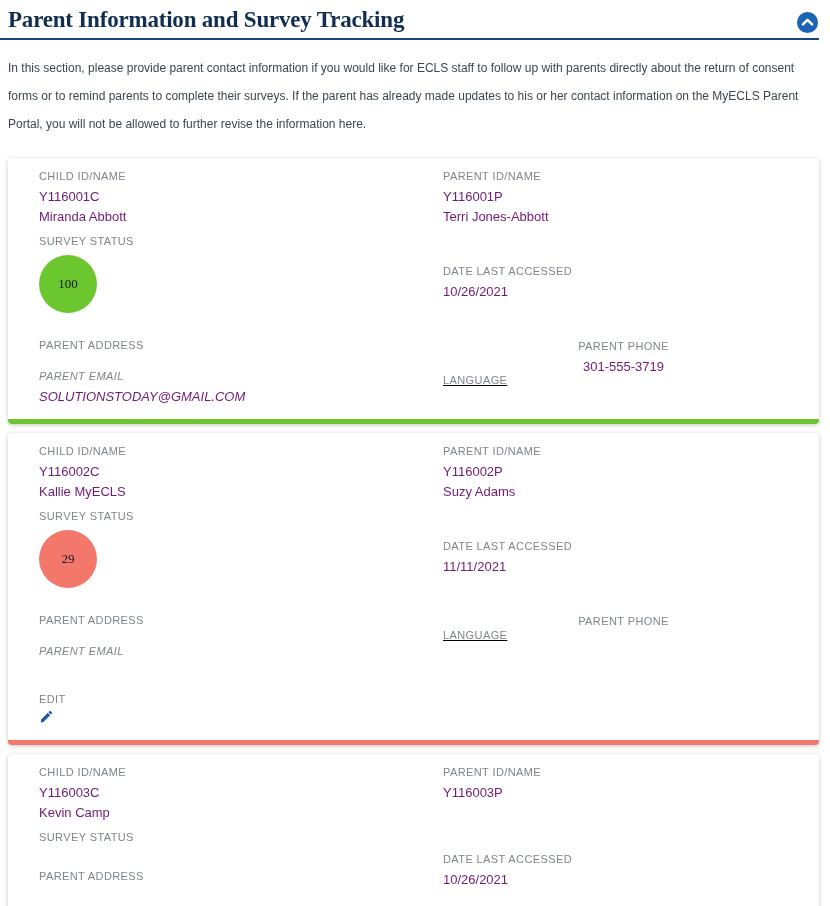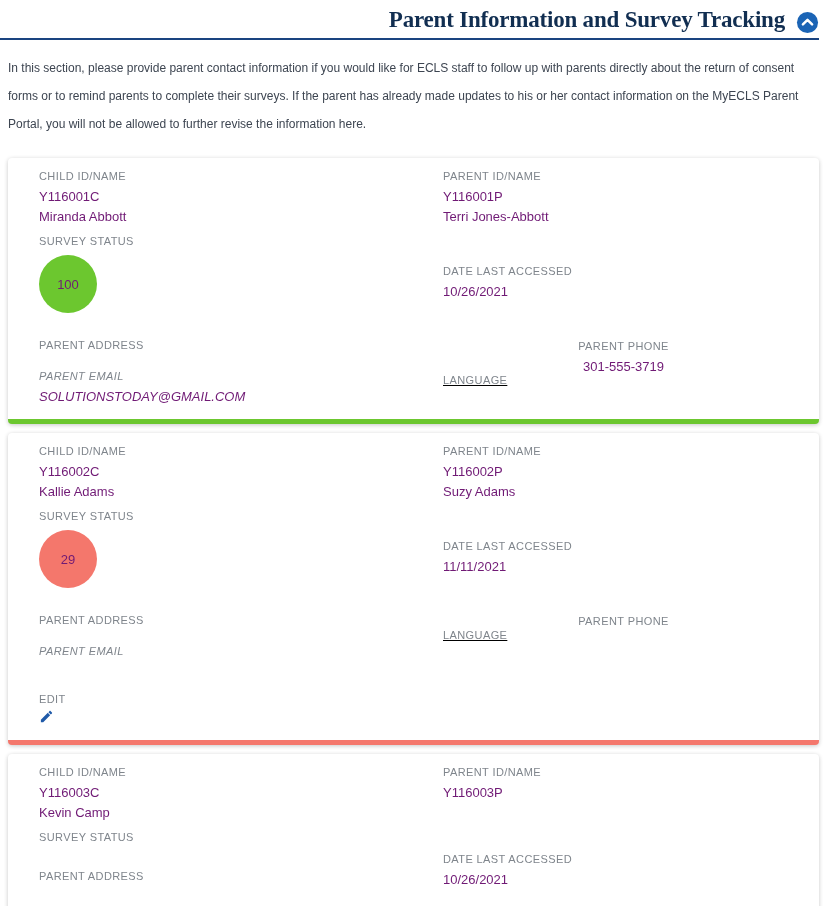--- a/index.html
+++ b/index.html
@@ -10,21 +10,20 @@
     overflow: hidden;
   }
   .page { width: 830px; }
 
   
   .section-header {
     position: relative;
     width: 819px;
     padding: 7px 34px 5px 8px;
     border-bottom: 2px solid #1a4480;
-    text-align: right;
   }
   .section-header h1 {
     font-family: "Liberation Serif", "DejaVu Serif", serif;
     font-size: 23px;
     font-weight: 700;
     color: #112e51;
     letter-spacing: -0.2px;
     line-height: 26px;
   }
   .collapse-btn {
@@ -80,22 +79,23 @@
   .mt-date    { margin-top: 42px; }
   .mt-date-lg { margin-top: 54px; }
   .mt-phone   { margin-top: 42px; text-align: center; }
   .mt-lang    { margin-top: 1px; text-decoration: underline; }
 
   .status-circle {
     width: 58px; height: 58px;
     border-radius: 50%;
     display: flex; align-items: center; justify-content: center;
     font-size: 13px;
-    color: #701a75;
+    color: #0f172a;
     background: #cccccc; 
+    font-family: Liberation Serif, serif;
   }
 
   .edit-control { display: inline-block; }
   .edit-control .pencil { margin-top: 3px; cursor: pointer; }
   .edit-control svg { display: block; }
 </style>
 </head>
 <body>
 
 <div class="page">
@@ -158,21 +158,21 @@
         </div>
       </div>
     </section>
 
     <section class="card" style="border-bottom-color: rgb(244, 119, 108);">
       <div class="card-grid">
         <div class="col-left">
           <div class="field">
             <div class="label">CHILD ID/NAME</div>
             <div class="value">Y116002C</div>
-            <div class="value">Kallie Adams</div>
+            <div class="value">Kallie MyECLS</div>
           </div>
           <div class="label mt-survey">SURVEY STATUS</div>
           <div class="status-circle mt-circle" style="background-color: rgb(244, 119, 108);">
             <span>29</span>
           </div>
           <div class="field mt-address">
             <div class="label">PARENT ADDRESS</div>
           </div>
           <div class="field mt-email">
             <div class="label">PARENT EMAIL</div>

